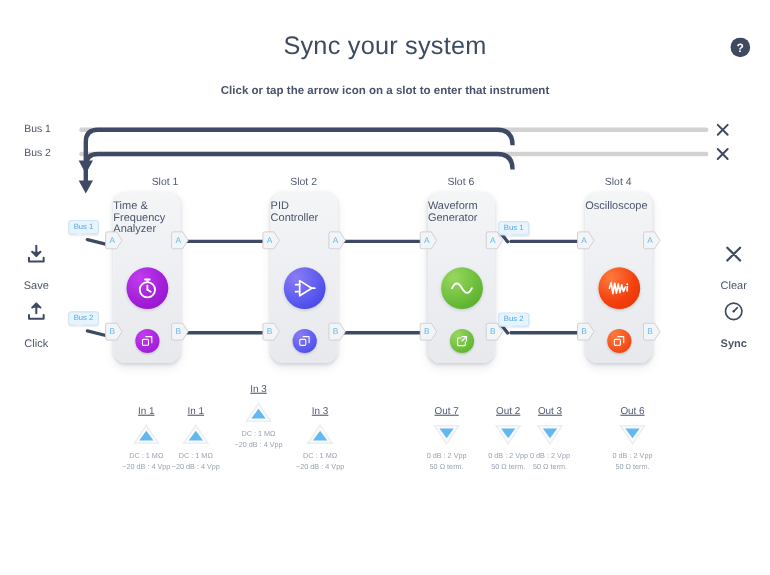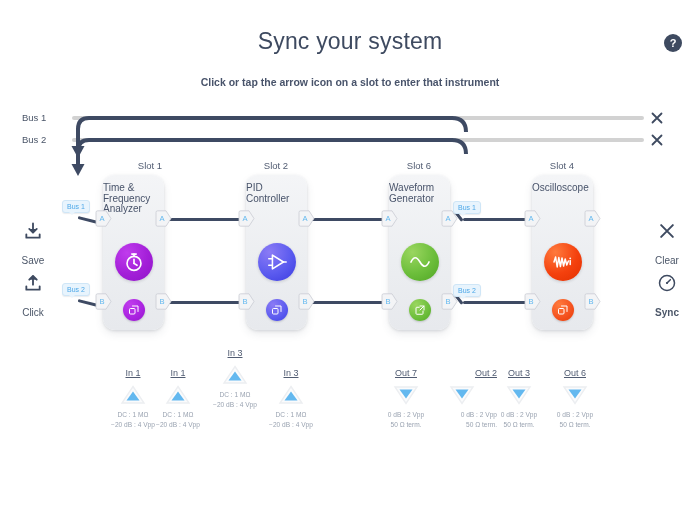--- a/index.html
+++ b/index.html
@@ -575,35 +575,35 @@
       <path d="M2 3 L24 3 L13 19.5 Z" fill="#fafbfc" stroke="#eceef1" stroke-width="1.4"></path>
       <path d="M6.5 5.5 L19.5 5.5 L13 14.5 Z" fill="#63b8ef"></path>
     </svg>
   </div>
   <div class="io-spec">
     <div>0 dB : 2 Vpp</div>
     <div>50 Ω term.</div>
   </div>
 </div>
 
-<div class="io-col" style="left:427px; top:368px;text-align:right;">
+<div class="io-col" style="left:427px; top:368px;">
   <div class="io-name">Out 2</div>
   <div class="io-tri">
     <svg width="26" height="22" viewBox="0 0 26 22">
       <path d="M2 3 L24 3 L13 19.5 Z" fill="#fafbfc" stroke="#eceef1" stroke-width="1.4"></path>
       <path d="M6.5 5.5 L19.5 5.5 L13 14.5 Z" fill="#63b8ef"></path>
     </svg>
   </div>
   <div class="io-spec">
     <div>0 dB : 2 Vpp</div>
     <div>50 Ω term.</div>
   </div>
 </div>
 
-<div class="io-col" style="left:484px; top:368px;">
+<div class="io-col" style="left:465px; top:368px;">
   <div class="io-name">Out 3</div>
   <div class="io-tri">
     <svg width="26" height="22" viewBox="0 0 26 22">
       <path d="M2 3 L24 3 L13 19.5 Z" fill="#fafbfc" stroke="#eceef1" stroke-width="1.4"></path>
       <path d="M6.5 5.5 L19.5 5.5 L13 14.5 Z" fill="#63b8ef"></path>
     </svg>
   </div>
   <div class="io-spec">
     <div>0 dB : 2 Vpp</div>
     <div>50 Ω term.</div>

